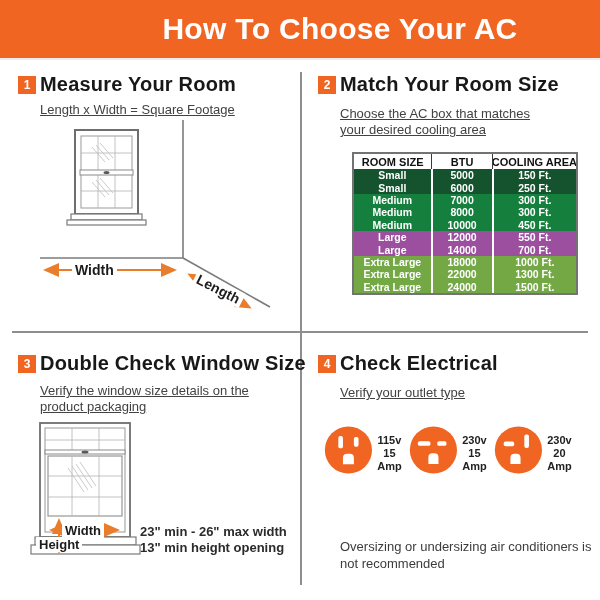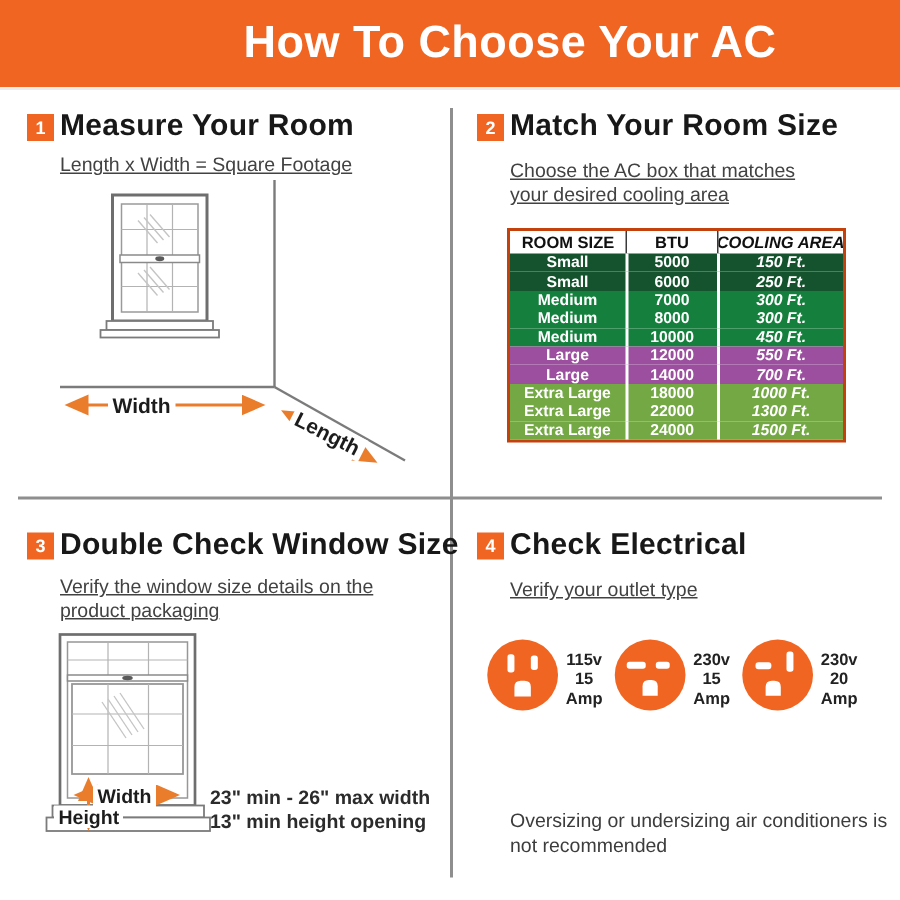--- a/index.html
+++ b/index.html
@@ -20,28 +20,28 @@
   .q4{left:302px;top:333px;width:298px;height:267px;}
   .badge{position:absolute;width:18px;height:18px;background:#f16522;color:#fff;
          font-size:12px;font-weight:bold;display:flex;align-items:center;justify-content:center;}
   .stitle{position:absolute;font-size:20px;font-weight:bold;color:#181818;letter-spacing:.2px;white-space:nowrap;}
   .ssub{position:absolute;font-size:13px;color:#424242;line-height:16px;text-decoration:underline;}
   .illus{position:absolute;}
   .arrow-label{position:absolute;font-size:13px;font-weight:bold;color:#1c1c1c;
                background:#fff;padding:0 3px;white-space:nowrap;}
   .specs{position:absolute;font-size:13px;font-weight:bold;color:#2b2b2b;line-height:16px;white-space:nowrap;}
   
-  .btu-table{position:absolute;left:36px;top:90px;width:222px;border:2px solid #c2410c;background:#fff;}
+  .btu-table{position:absolute;left:50px;top:90px;width:222px;border:2px solid #737373;background:#fff;}
   .trow{display:flex;height:12.4px;}
   .trow.head{height:15px;background:#fff;}
   .tcell{display:flex;align-items:center;justify-content:center;font-weight:bold;
          font-size:10.5px;color:#fff;overflow:hidden;white-space:nowrap;}
   .trow.head .tcell{color:#101010;font-size:11px;border-left:1px solid #3a3a3a;}
   .trow.head .tcell:first-child{border-left:none;}
-  .tcell.c0{width:78px;}.tcell.c1{width:60px;}.tcell.c2{width:84px;font-style:italic;}
+  .tcell.c0{width:78px;}.tcell.c1{width:60px;}.tcell.c2{width:84px;}
   .trow:not(.head) .tcell{border-left:2px solid #fff;}
   .trow:not(.head) .tcell:first-child{border-left:none;}
   .tier-small{background:#14532d;}
   .tier-medium{background:#15803d;}
   .tier-large{background:#9b4f9e;}
   .tier-xlarge{background:#73a845;}
   
   .outlets{position:absolute;left:22px;top:88px;display:flex;gap:3px;}
   .outlet{width:82px;display:flex;flex-direction:row;align-items:center;}
   .outlet-label{margin-top:6px;font-size:11px;font-weight:bold;color:#222;

